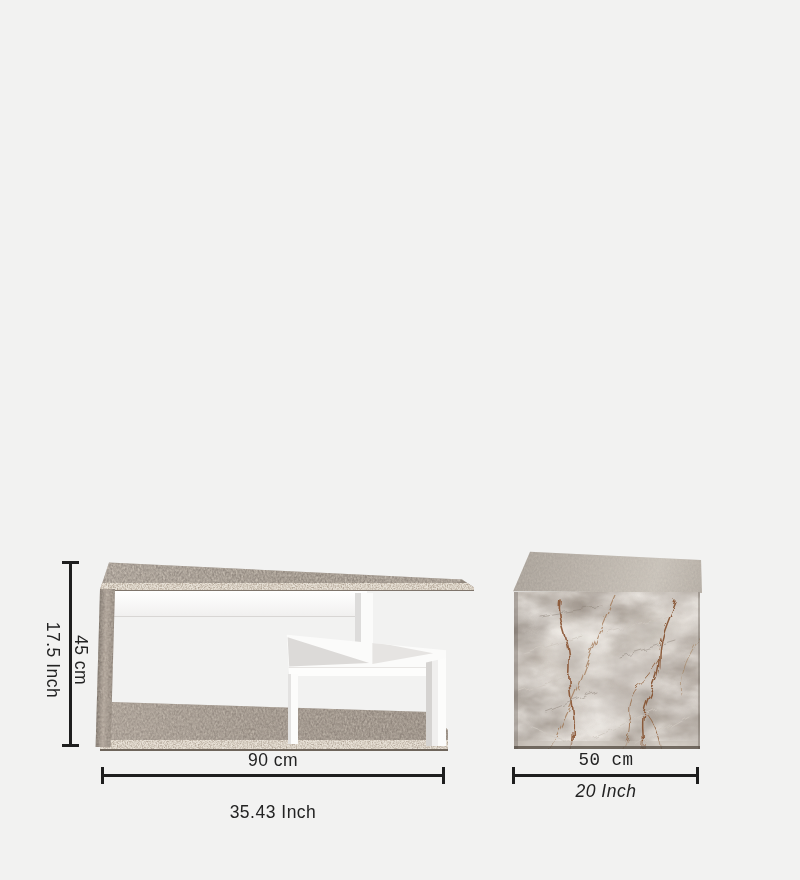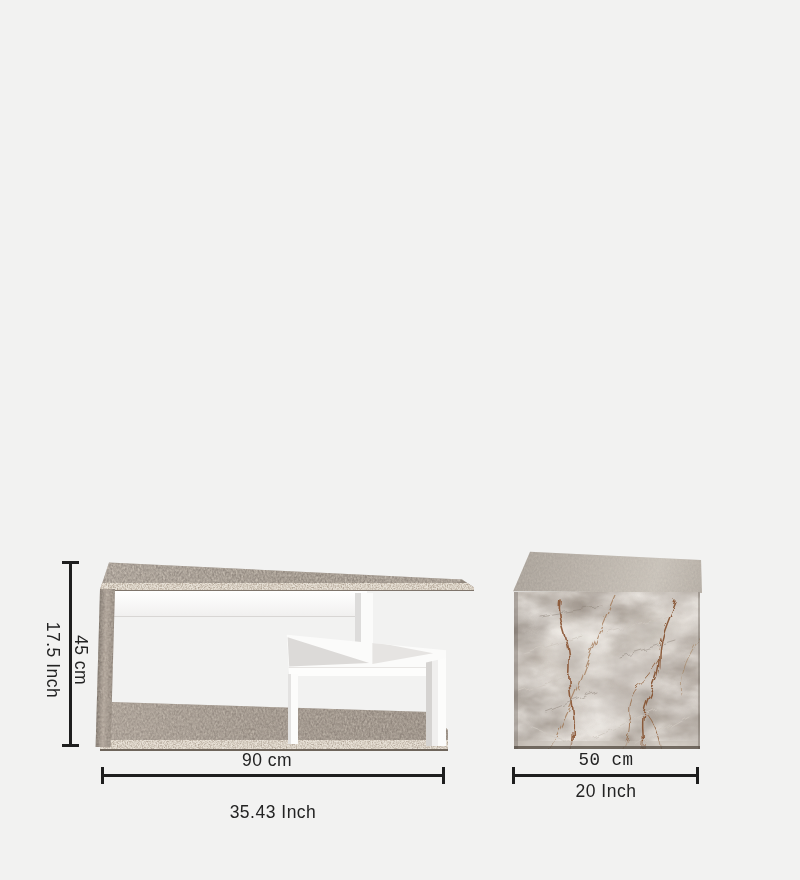--- a/index.html
+++ b/index.html
@@ -71,28 +71,28 @@
 
   .vline{left:69px;top:563px;width:3px;height:183px;}
   .vcap-top{left:62px;top:561px;width:17px;height:3px;}
   .vcap-bottom{left:62px;top:744px;width:17px;height:3px;}
   .lbl-45{left:31px;top:650px;}
   .lbl-175{left:3px;top:650px;}
 
   .h1line{left:102px;top:774px;width:342px;height:3px;}
   .h1cap-l{left:101px;top:767px;width:3px;height:17px;}
   .h1cap-r{left:442px;top:767px;width:3px;height:17px;}
-  .lbl-90{left:167px;top:750px;width:200px;}
+  .lbl-90{left:173px;top:750px;width:200px;}
   .lbl-3543{left:173px;top:802px;width:200px;}
 
   .h2line{left:513px;top:774px;width:186px;height:3px;}
   .h2cap-l{left:512px;top:767px;width:3px;height:17px;}
   .h2cap-r{left:696px;top:767px;width:3px;height:17px;}
   .lbl-50{left:506px;top:750px;width:200px;font-family:Liberation Mono, monospace;}
-  .lbl-20{left:506px;top:781px;width:200px;}
+  .lbl-20{left:506px;top:781px;width:200px;font-style:italic;}
 
   .defs-svg{position:absolute;width:0;height:0;}
 </style>
 </head>
 <body style="background: rgb(242, 242, 241);">
 
 <svg class="defs-svg" aria-hidden="true">
   <defs>
     <filter id="fGrain" x="0" y="0" width="100%" height="100%">
       <feTurbulence type="fractalNoise" baseFrequency="0.55 0.4" numOctaves="2" seed="8"></feTurbulence>

